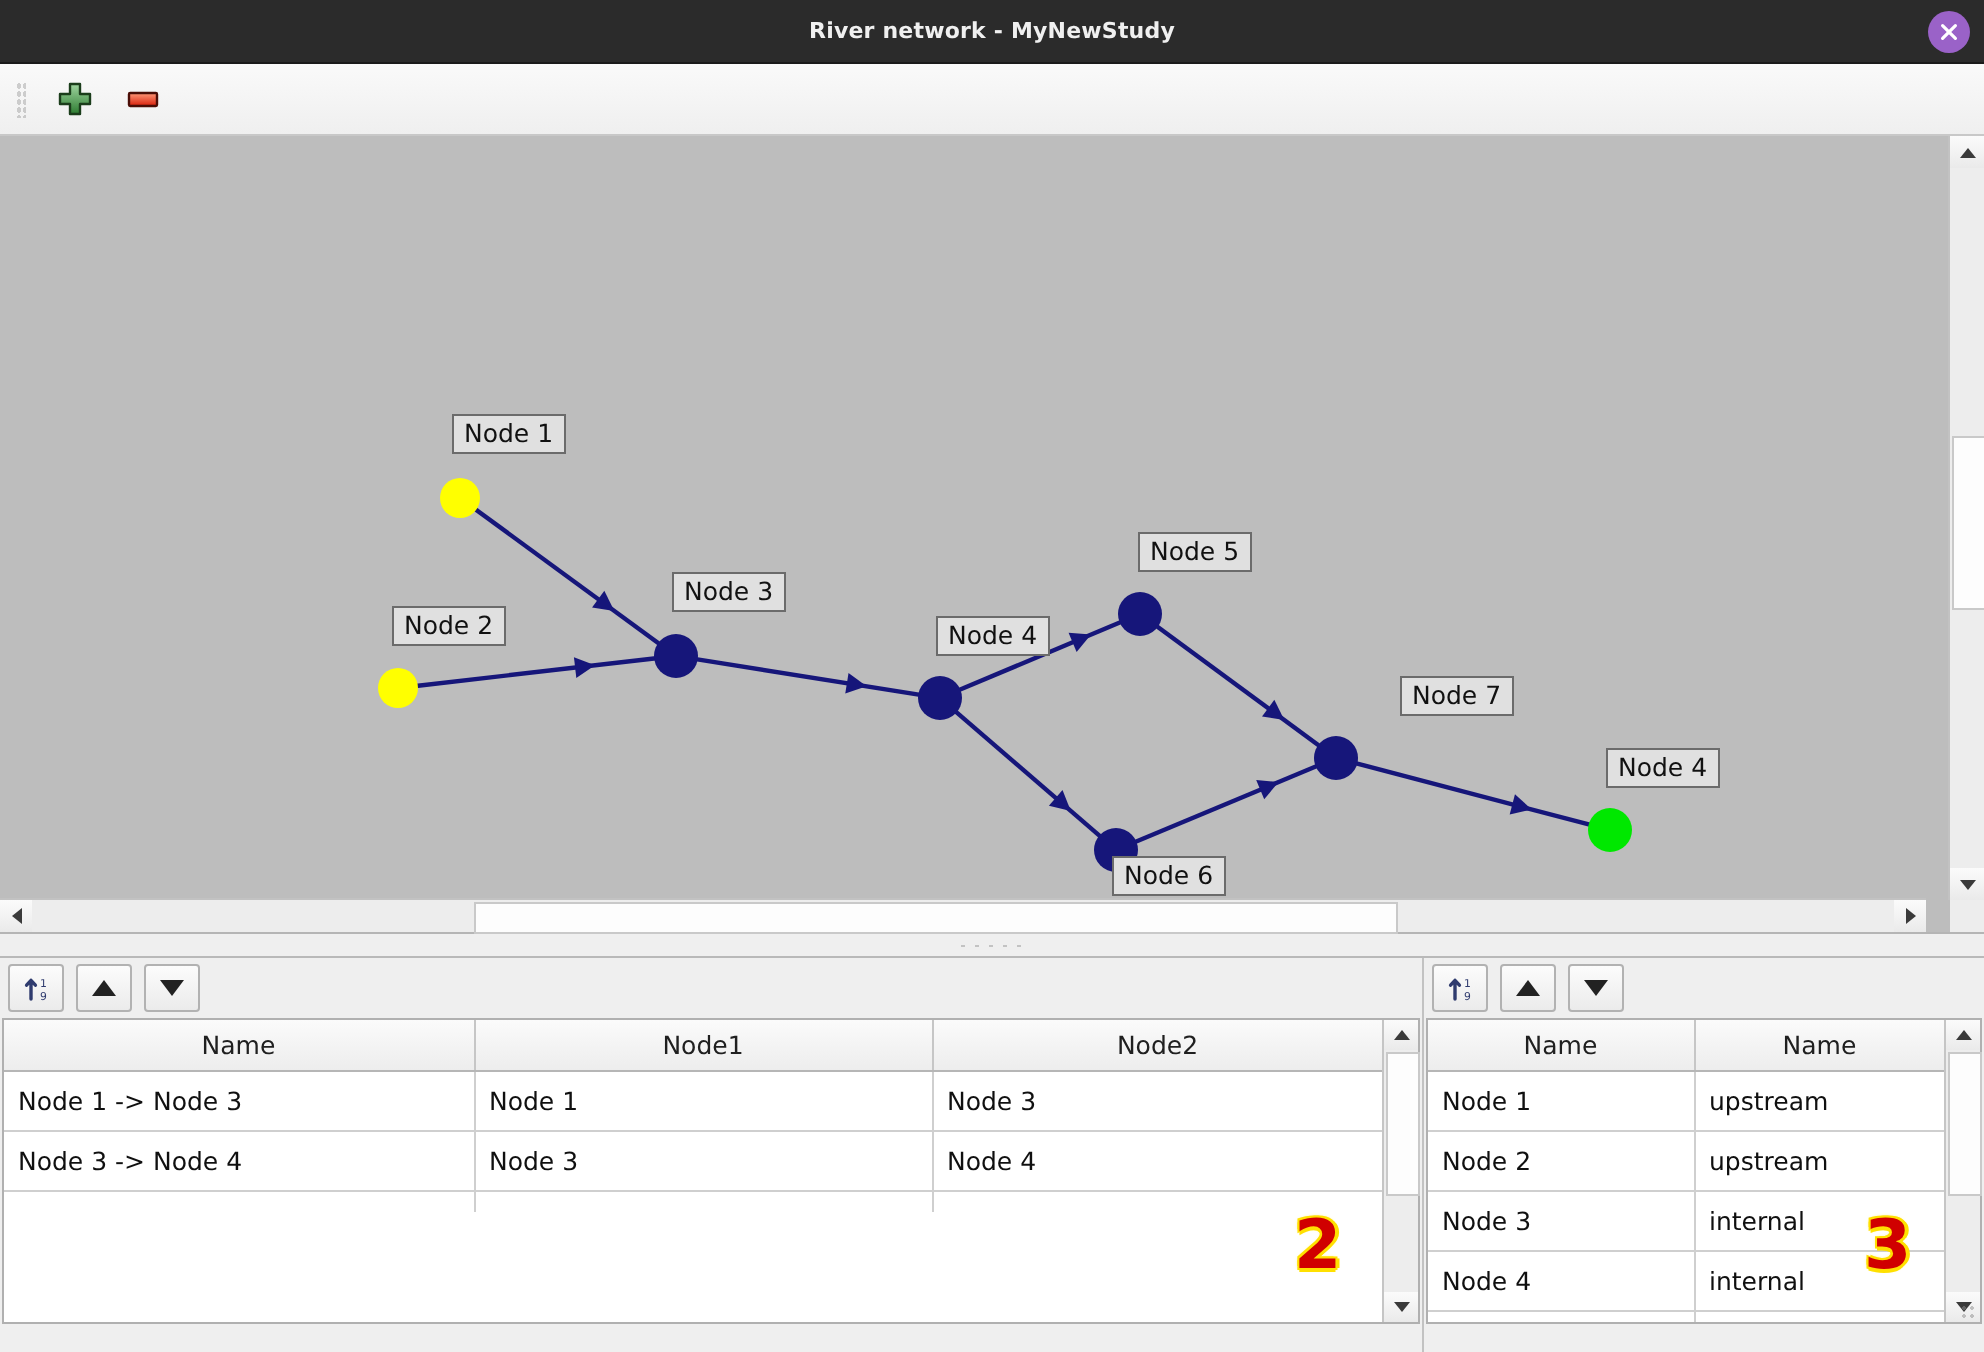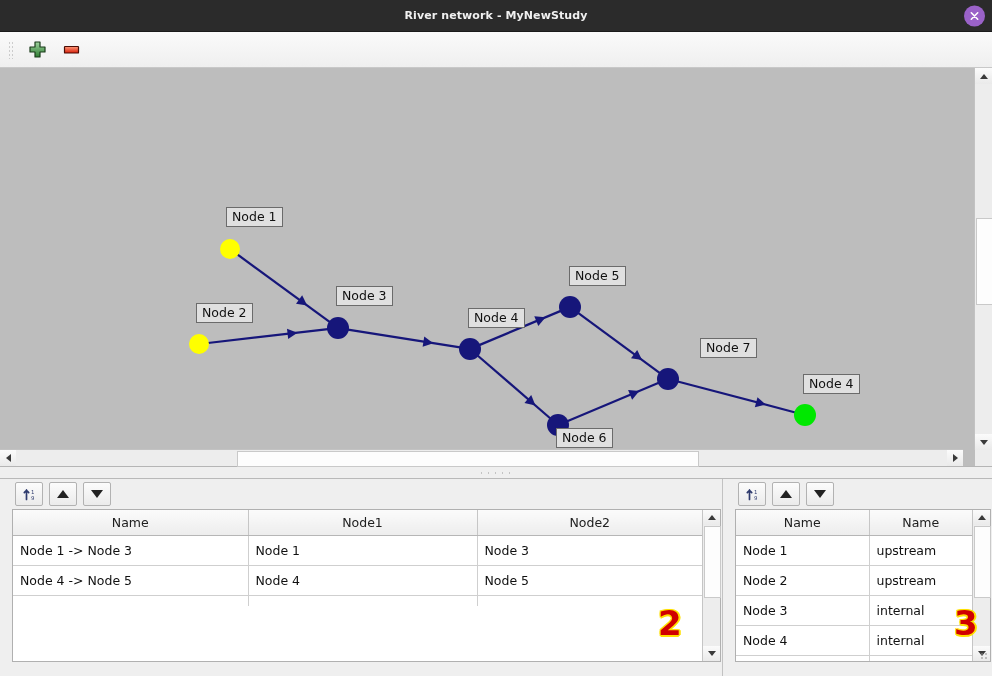--- a/index.html
+++ b/index.html
@@ -72,21 +72,21 @@
   .tri-r{border-top:4px solid transparent;border-bottom:4px solid transparent;border-left:5px solid #3a3a3a;}
 
   
   .splitter{flex:0 0 11px;height:11px;background:#efefef;border-bottom:1px solid #b9b9b9;
     display:flex;align-items:center;justify-content:center;cursor:row-resize;}
   .splitter .dots{width:36px;height:4px;opacity:.45;
     background-image:radial-gradient(#8d8d8d 1px,transparent 1px);background-size:7px 4px;}
 
   
   .bottom{flex:1 1 auto;display:flex;min-height:0;background:#efefef;}
-  .pane{display:flex;flex-direction:column;min-width:0;position:relative;background:#efefef;padding-left:11px;}
+  .pane{display:flex;flex-direction:column;min-width:0;position:relative;background:#efefef;}
   .pane-left{flex:0 0 711px;border-right:1px solid #c2c2c2;}
   .pane-right{flex:1 1 auto;}
   .pane-toolbar{height:30px;flex:0 0 30px;display:flex;align-items:center;gap:6px;padding:0 4px;background:#efefef;}
   .pbtn{width:26px;height:22px;border:1px solid #b2b2b2;border-radius:2px;
     background:linear-gradient(#fcfcfc,#ebebeb);display:flex;align-items:center;justify-content:center;cursor:pointer;}
   .pbtn .tri-u,.pbtn .tri-d{border-left-width:6px;border-right-width:6px;}
   .pbtn .tri-u{border-bottom-width:8px;border-bottom-color:#222;}
   .pbtn .tri-d{border-top-width:8px;border-top-color:#222;}
 
   .tablebox{flex:1 1 auto;display:flex;min-height:0;border:1px solid #b0b0b0;margin:0 1px 14px 1px;background:#fff;position:relative;}
@@ -254,23 +254,23 @@
                   <th>Node2</th>
                 </tr>
               </thead>
             <tbody id="reaches-body">
                 <tr>
                   <td>Node 1 -&gt; Node 3</td>
                   <td>Node 1</td>
                   <td>Node 3</td>
                 </tr>
                 <tr>
-                  <td>Node 4 -&gt; Node 5</td>
+                  <td>Node 3 -&gt; Node 4</td>
+                  <td>Node 3</td>
                   <td>Node 4</td>
-                  <td>Node 5</td>
                 </tr>
                 <tr class="filler">
                   <td></td>
                   <td></td>
                   <td></td>
                 </tr>
               </tbody>
           </table>
         </div>
         <div class="tvscroll">

